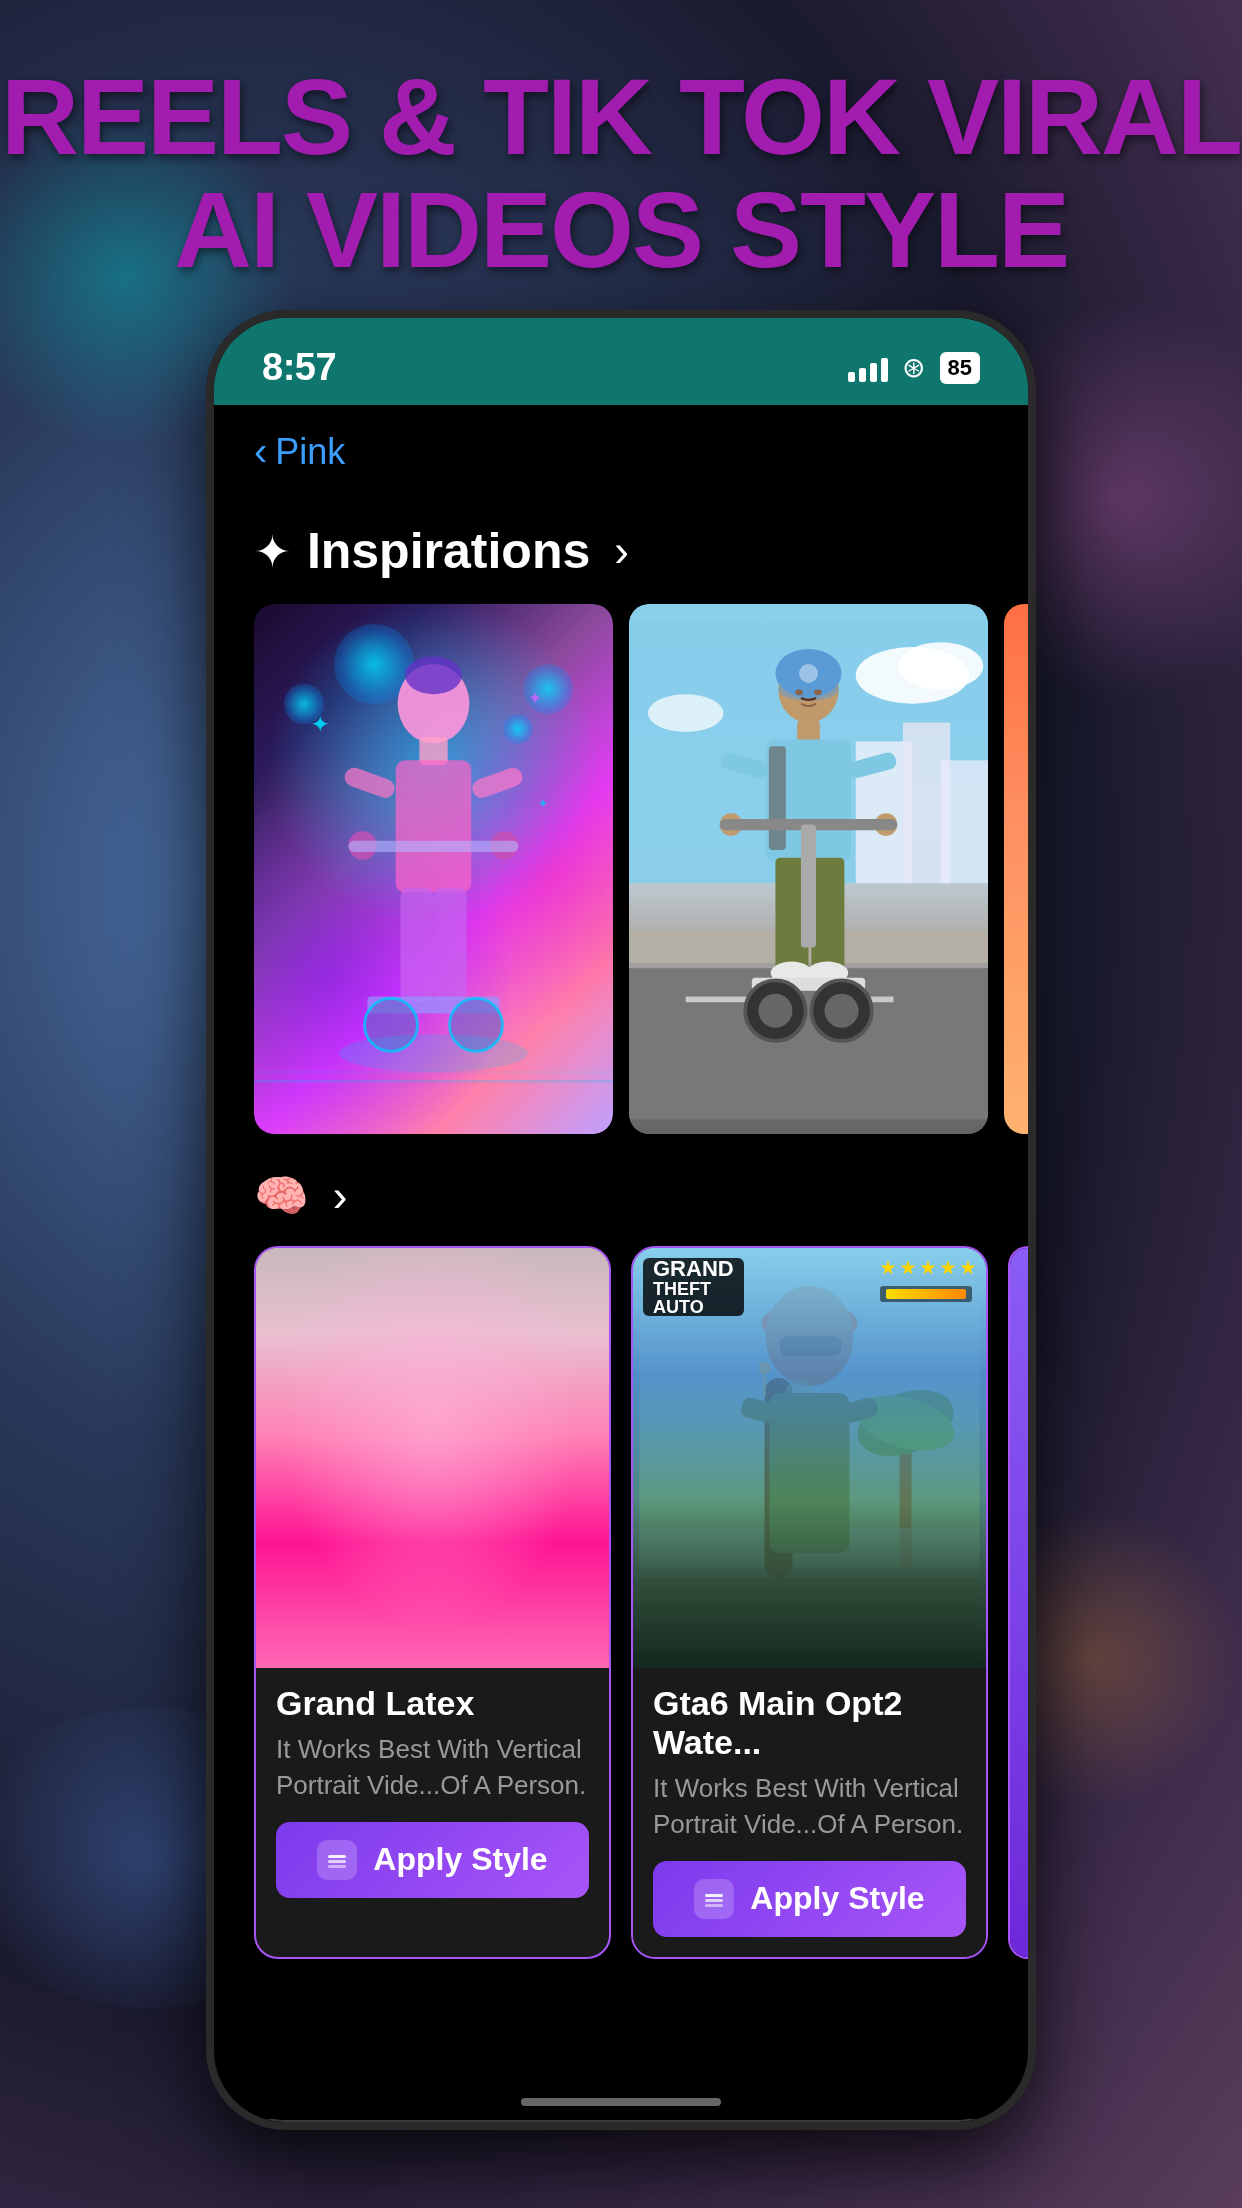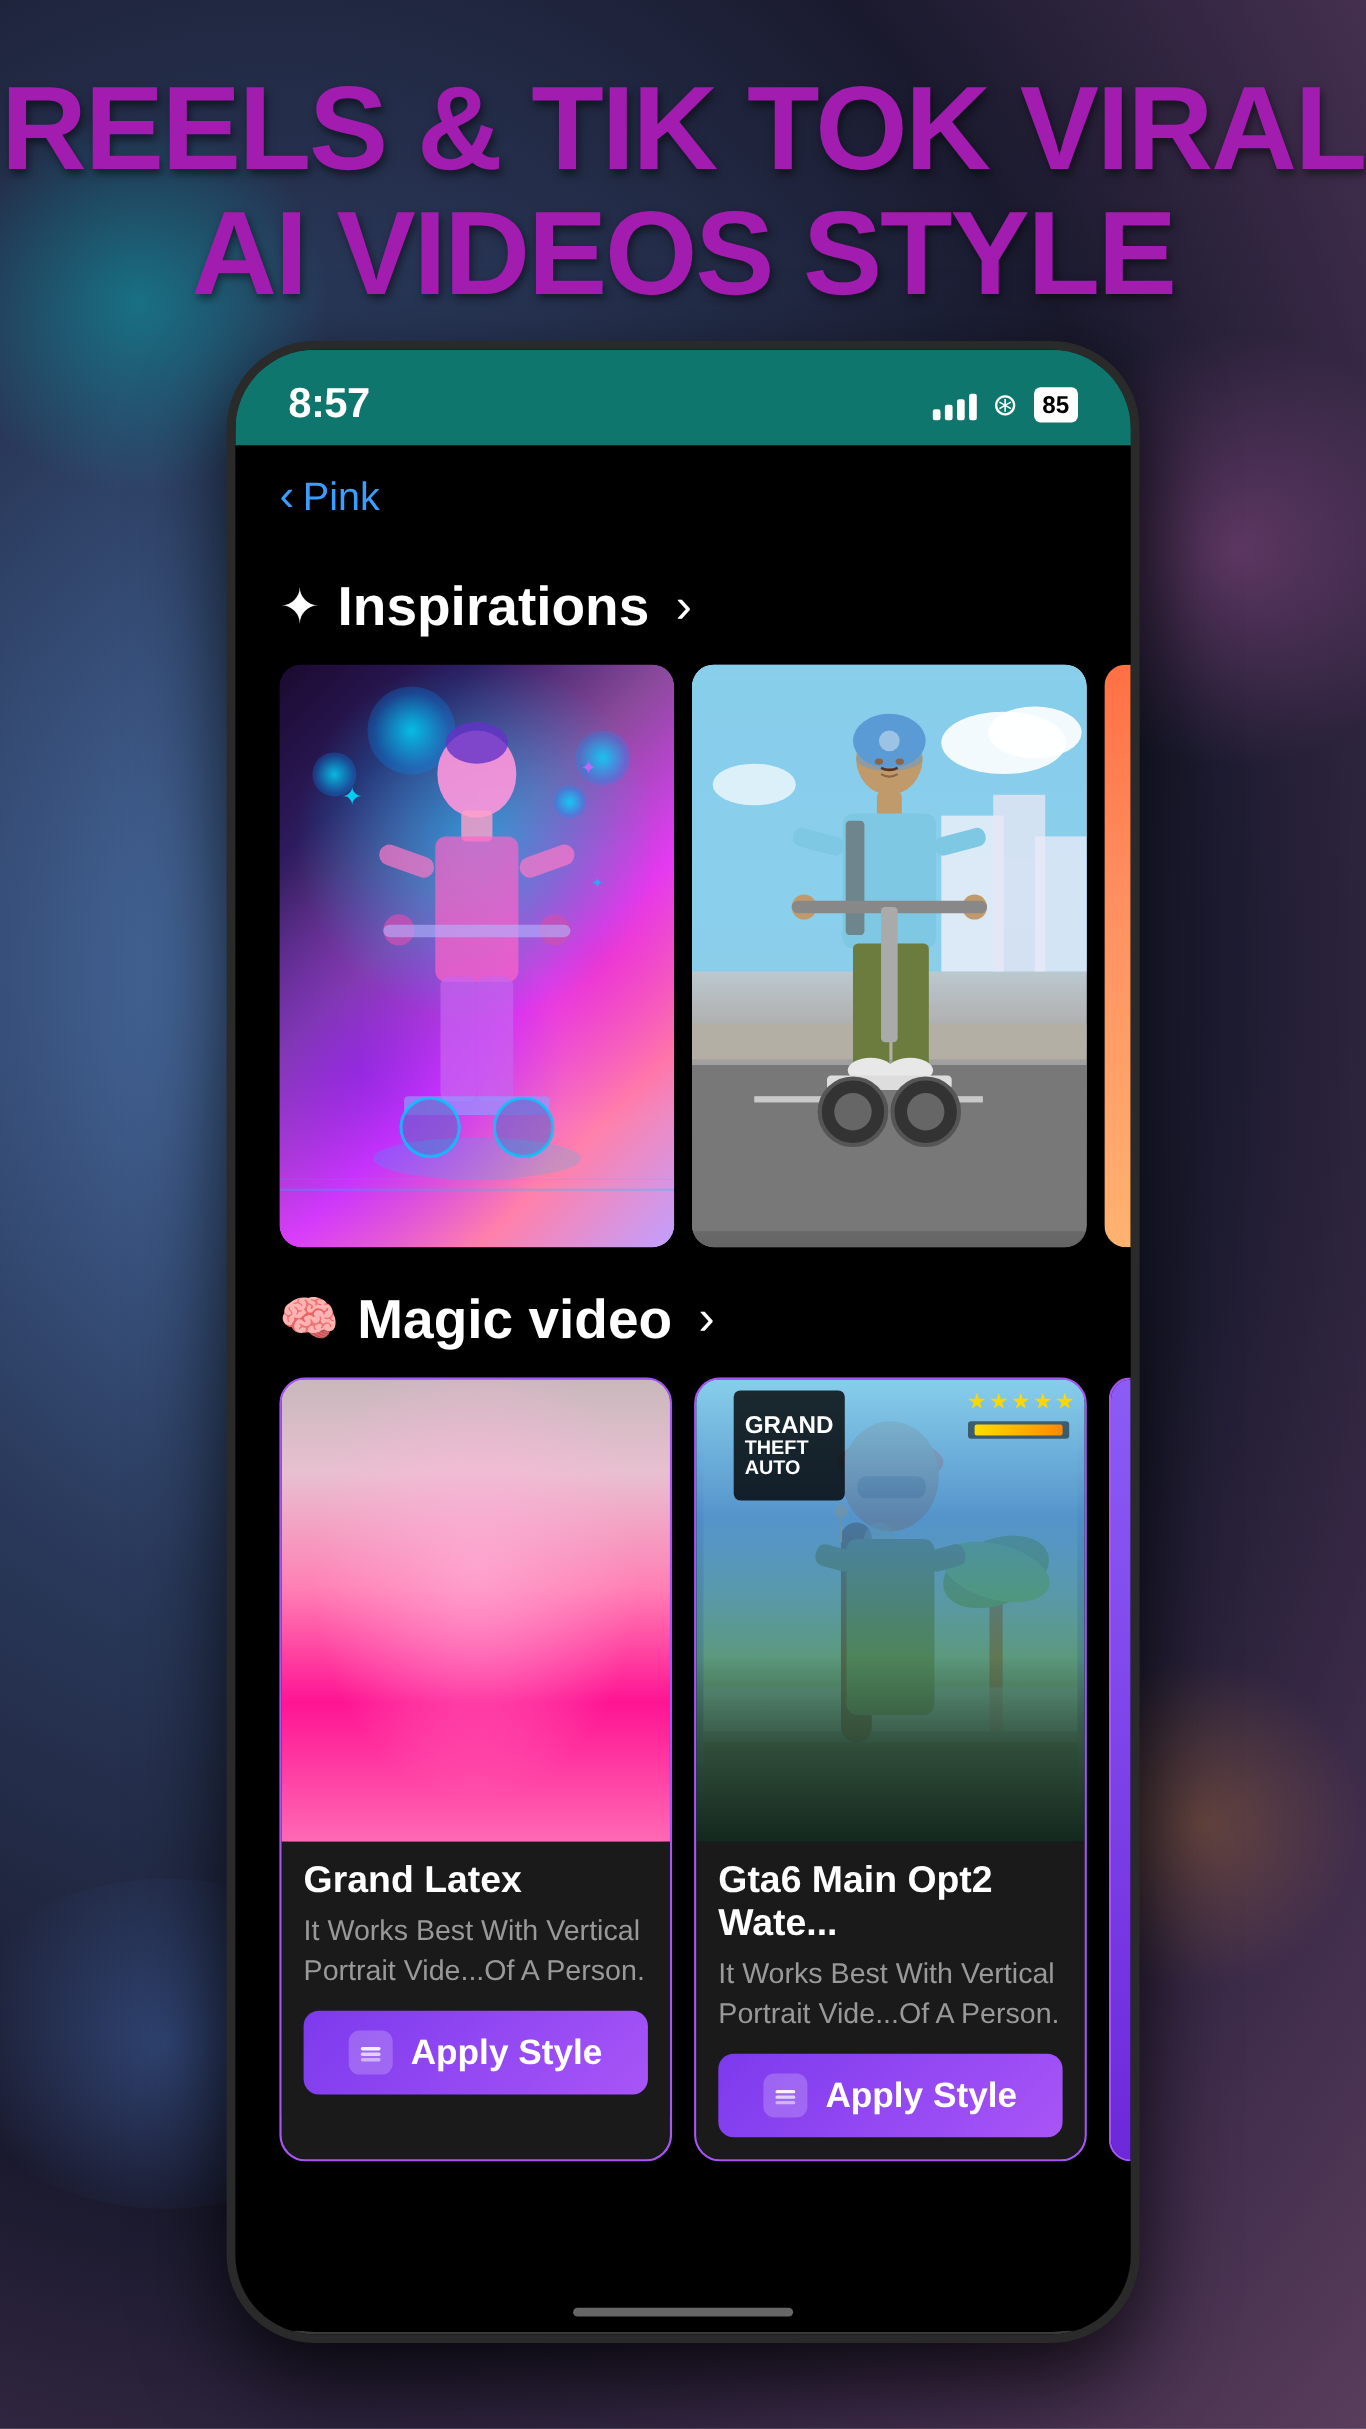--- a/index.html
+++ b/index.html
@@ -319,23 +319,22 @@
       inset: 0;
       background: 
         linear-gradient(180deg, rgba(135,206,235,0.9) 0%, rgba(80,140,200,0.8) 30%, rgba(100,160,120,0.6) 60%, rgba(50,80,60,0.9) 80%, rgba(20,40,30,1) 100%);
     }
     
     .gta-logo-area {
       position: absolute;
       top: 10px;
       left: 10px;
       background: rgba(0,0,0,0.8);
-      padding: 21px 10px;
+      padding: 0 10px;
       border-radius: 6px;
-      margin-left: 24px;
     }
     .gta-logo-text {
       font-size: 22px;
       font-weight: 900;
       color: white;
       text-transform: uppercase;
       line-height: 1;
     }
     .gta-logo-text span {
       display: block;
@@ -593,21 +592,20 @@
         </div>
       </div>
 
       <div class="third-card-preview">
         <div style="width:100%;height:530px;background:linear-gradient(180deg,#ff7043 0%,#ff8f60 40%,#ffb270 100%);"></div>
       </div>
     </div>
 
     <div class="magic-section-header">
       <span class="magic-icon">🧠</span>
-      <span class="magic-title">Magic video</span>
       <span class="magic-chevron">›</span>
     </div>
 
     <div class="magic-grid">
 
       <div class="magic-card">
         <div class="magic-card-image pink-latex-img">
           <svg width="100%" height="420" viewBox="0 0 340 420" xmlns="http://www.w3.org/2000/svg">
 
             <rect width="340" height="420" fill="#c8b8bc"></rect>

